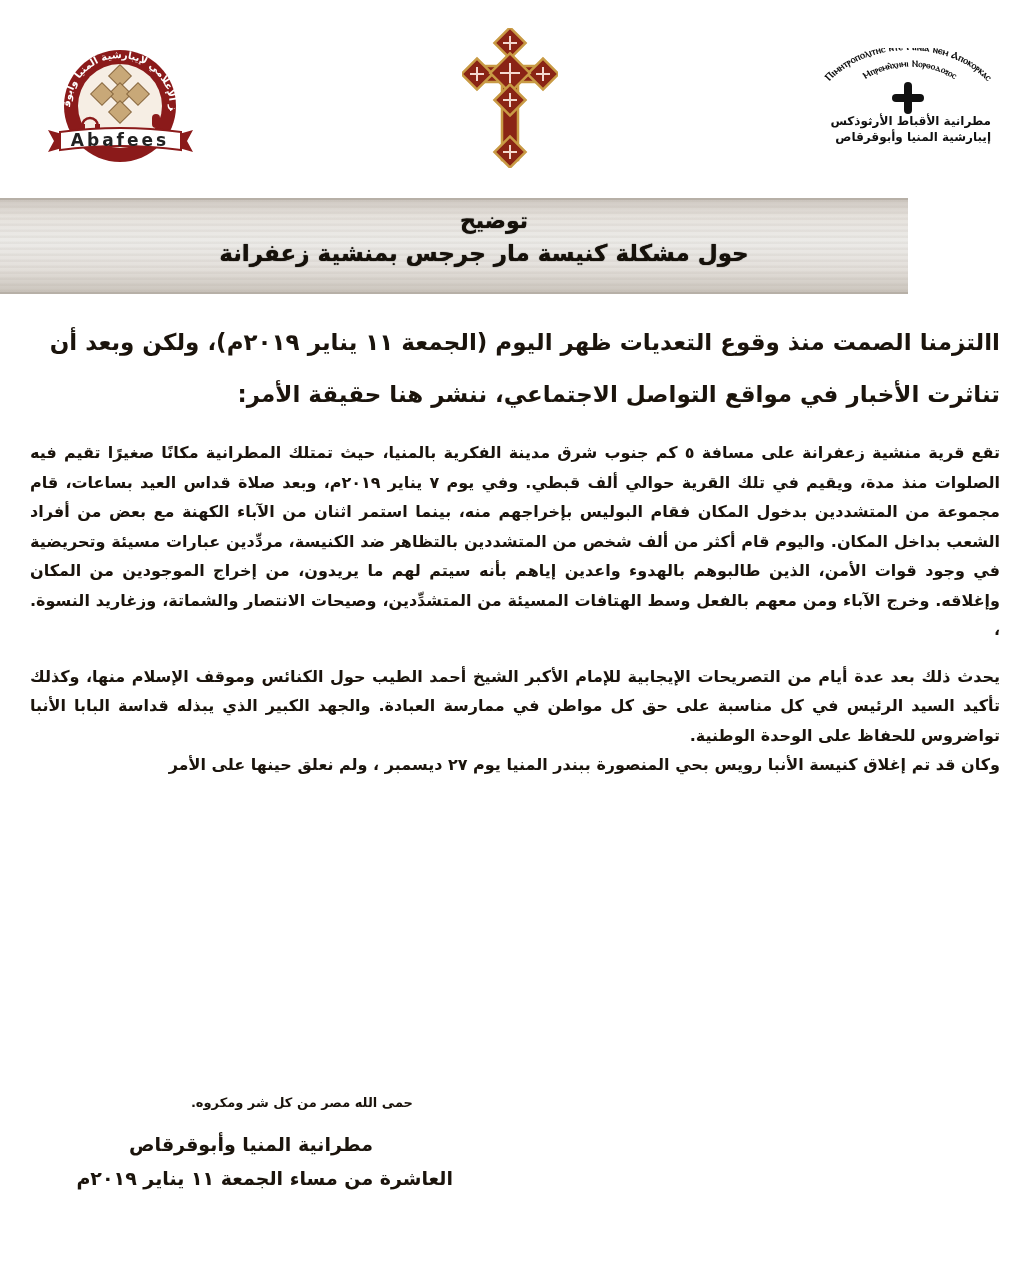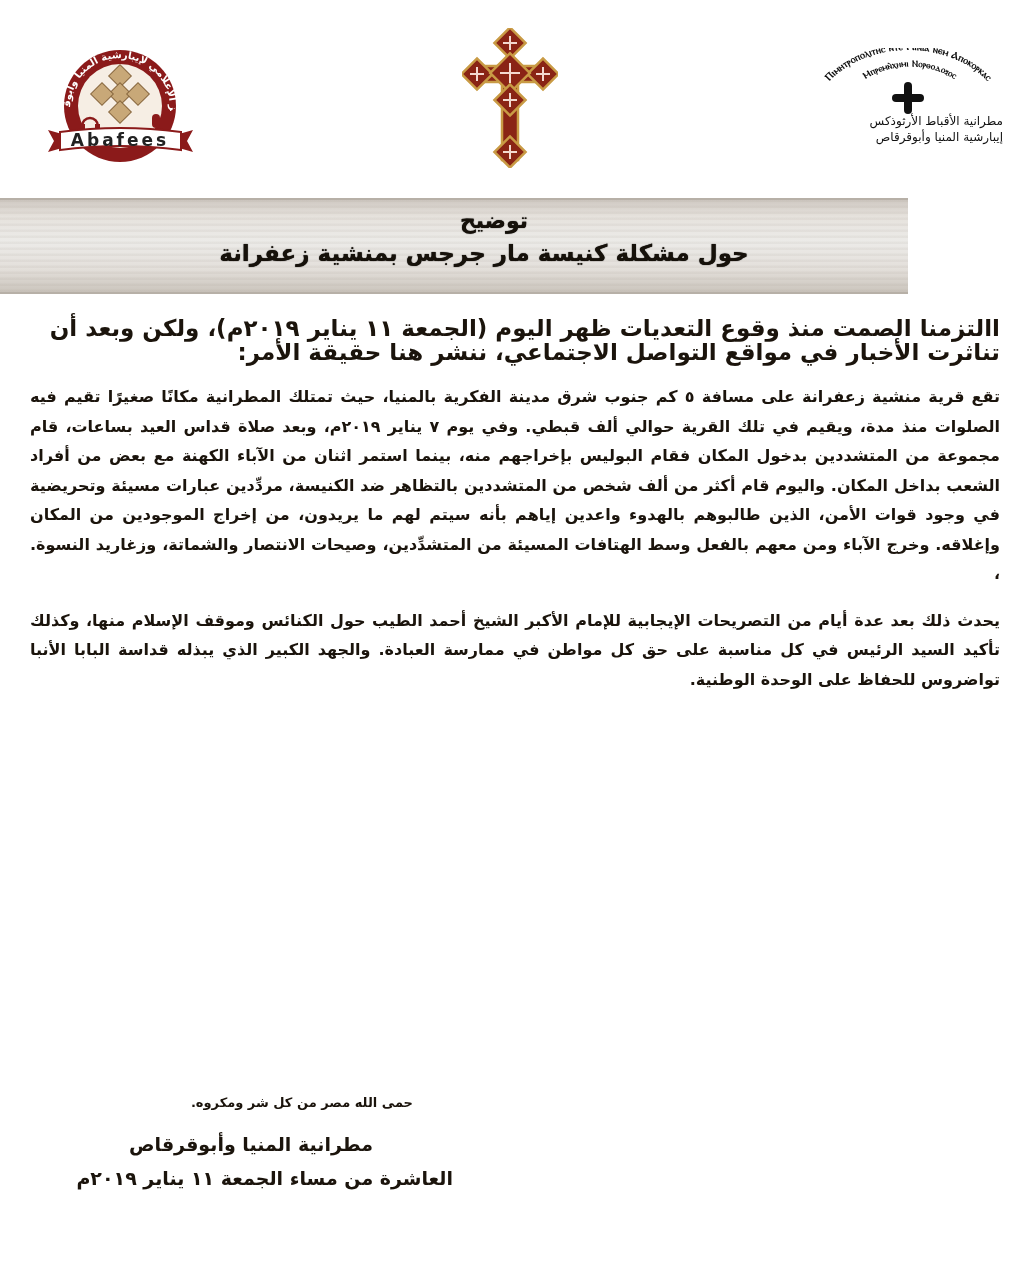--- a/index.html
+++ b/index.html
@@ -20,21 +20,21 @@
     }
     
     .cross {
       position: absolute; left: 462px; top: 28px; width: 96px; height: 140px;
     }
     
     .logo-right {
       position: absolute; left: 800px; top: 48px; width: 215px; height: 100px;
     }
     .logo-right .ar1, .logo-right .ar2 {
-      position: absolute; right: 12px; font-weight: normal; font-size: 12px; color: #111;
+      position: absolute; right: 24px; font-weight: bold; font-size: 12px; color: #111;
       direction: rtl; white-space: nowrap;
     }
     .logo-right .ar1 { top: 66px; }
     .logo-right .ar2 { top: 82px; }
 
     
     .band {
       position: absolute; left: 0; top: 198px; width: 908px; height: 92px;
       background:
         repeating-linear-gradient(0deg, rgba(160,150,140,0.10) 0px, rgba(160,150,140,0.10) 2px, rgba(255,255,255,0) 3px, rgba(255,255,255,0) 6px),
@@ -49,21 +49,21 @@
     }
     .band .t1 { top: 8px; font-size: 22px; left: 40px; }
     .band .t2 { top: 40px; font-size: 23px; left: 30px; }
 
     .content {
       position: absolute; left: 30px; top: 316px; width: 970px;
       direction: rtl; text-align: right;
       font-weight: bold; color: #1b140c;
     }
     .content p { margin: 0; }
-    .intro { font-size: 23px; line-height: 24px; margin-bottom: 18px !important; padding-right: 0; text-align: right; }
+    .intro { font-size: 23px; line-height: 52px; margin-bottom: 18px !important; padding-right: 0; text-align: right; }
     .para { font-size: 16px; line-height: 29.5px; margin-bottom: 17px !important; text-align: justify; text-align-last: right; }
     .para.tight { margin-bottom: 0 !important; }
     .closing {
       position: absolute; top: 1095px; left: 0; width: 1025px; direction: rtl;
       font-weight: bold; color: #1b140c;
     }
     .closing .c1 { position: absolute; right: 612px; top: 0; font-size: 13px; white-space: nowrap; }
     .closing .c2 { position: absolute; right: 652px; top: 38px; font-size: 19px; white-space: nowrap; }
     .closing .c3 { position: absolute; right: 572px; top: 72px; font-size: 19px; white-space: nowrap; }
     svg text { font-family: "DejaVu Sans", sans-serif; }
@@ -163,19 +163,20 @@
 
 <div class="band">
   <div class="t1">توضيح</div>
   <div class="t2">حول مشكلة كنيسة مار جرجس بمنشية زعفرانة</div>
 </div>
 
 <div class="content">
   <p class="intro">االتزمنا الصمت منذ وقوع التعديات ظهر اليوم (الجمعة ١١ يناير ٢٠١٩م)، ولكن وبعد أن تناثرت الأخبار في مواقع التواصل الاجتماعي، ننشر هنا حقيقة الأمر:</p>
   <p class="para">تقع قرية منشية زعفرانة على مسافة ٥ كم جنوب شرق مدينة الفكرية بالمنيا، حيث تمتلك المطرانية مكانًا صغيرًا تقيم فيه الصلوات منذ مدة، ويقيم في تلك القرية حوالي ألف قبطي. وفي يوم ٧ يناير ٢٠١٩م، وبعد صلاة قداس العيد بساعات، قام مجموعة من المتشددين بدخول المكان فقام البوليس بإخراجهم منه، بينما استمر اثنان من الآباء الكهنة مع بعض من أفراد الشعب بداخل المكان. واليوم قام أكثر من ألف شخص من المتشددين بالتظاهر ضد الكنيسة، مردِّدين عبارات مسيئة وتحريضية في وجود قوات الأمن، الذين طالبوهم بالهدوء واعدين إياهم بأنه سيتم لهم ما يريدون، من إخراج الموجودين من المكان وإغلاقه. وخرج الآباء ومن معهم بالفعل وسط الهتافات المسيئة من المتشدِّدين، وصيحات الانتصار والشماتة، وزغاريد النسوة. ،</p>
   <p class="para tight">يحدث ذلك بعد عدة أيام من التصريحات الإيجابية للإمام الأكبر الشيخ أحمد الطيب حول الكنائس وموقف الإسلام منها، وكذلك تأكيد السيد الرئيس في كل مناسبة على حق كل مواطن في ممارسة العبادة. والجهد الكبير الذي يبذله قداسة البابا الأنبا تواضروس للحفاظ على الوحدة الوطنية.</p>
+  <p class="para tight">وكان قد تم إغلاق كنيسة الأنبا رويس بحي المنصورة ببندر المنيا يوم ٢٧ ديسمبر ، ولم نعلق حينها على الأمر</p>
 </div>
 
 <div class="closing">
   <div class="c1">حمى الله مصر من كل شر ومكروه.</div>
   <div class="c2">مطرانية المنيا وأبوقرقاص</div>
   <div class="c3">العاشرة من مساء الجمعة ١١ يناير ٢٠١٩م</div>
 </div>
 
 </body></html>

